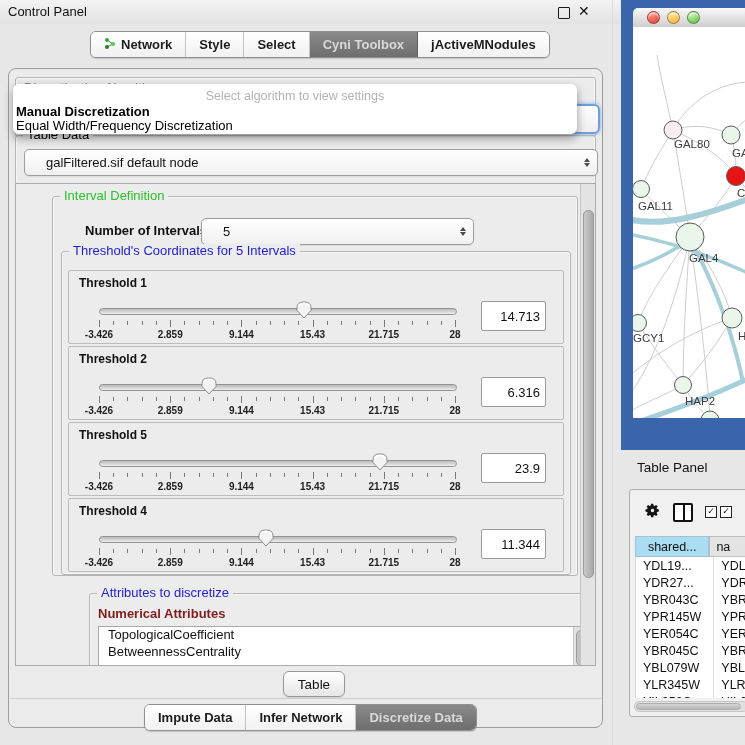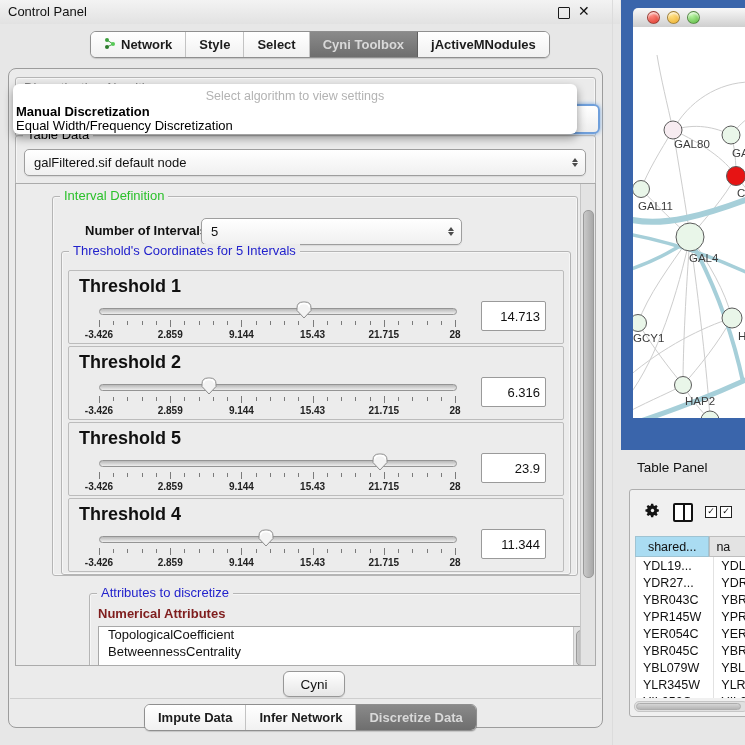--- a/index.html
+++ b/index.html
@@ -18,21 +18,21 @@
   .seg:last-child{border-right:none;}
   .seg.sel{background:linear-gradient(#8a8a8a,#6e6e6e);color:#d9d9d9;border-right-color:#5f5f5f;}
   #top-tabs{left:90px;top:31px;}
   
   #outer{left:8px;top:68px;width:593px;height:658px;border:1px solid #9c9c9c;border-radius:8px;background:#ebebeb;}
   .grp{position:absolute;border:1px solid #b5b5b5;border-radius:3px;box-shadow:inset 0 0 0 1px rgba(255,255,255,.55);}
   .grp-label{position:absolute;top:-8px;left:7px;background:#ebebeb;padding:0 4px;font-size:13px;line-height:14px;}
   .green{color:#2bc12b;} .blue{color:#2222cc;} .gray{color:#828282;}
   .combo{position:absolute;height:25px;border:1px solid #9e9e9e;border-radius:5px;
          background:linear-gradient(#ffffff,#f0f0f0);display:flex;align-items:center;
-         font-size:13px;color:#111;padding-left:9px;box-shadow:0 1px 1px rgba(0,0,0,.08);}
+         font-size:13px;color:#111;padding-left:21px;box-shadow:0 1px 1px rgba(0,0,0,.08);}
   .stepper{position:absolute;right:7px;top:0;height:100%;display:flex;flex-direction:column;justify-content:center;gap:1px;}
   .stepper i{display:block;width:0;height:0;border-left:3.5px solid transparent;border-right:3.5px solid transparent;}
   .stepper .up{border-bottom:4.5px solid #4c4c4c;} .stepper .dn{border-top:4.5px solid #4c4c4c;}
   #algo-grp{left:6px;top:8px;width:579px;height:58px;}
   #algo-label{left:8px;top:2px;position:absolute;font-size:13px;}
   #algo-combo-ring{left:552px;top:26px;width:28px;height:26px;border:2px solid #6f9fdb;border-radius:6px;
                    box-shadow:0 0 4px #7aa7dd;background:linear-gradient(#fff,#eee);position:absolute;}
   #td-grp{left:6px;top:66px;width:579px;height:48px;}
   #td-combo{left:8px;top:13px;width:551px;}
   
@@ -45,21 +45,21 @@
   #scroll-area{left:6px;top:114px;width:579px;height:481px;border:1px solid #ababab;background:#ececec;overflow:hidden;position:absolute;}
   .vsb{position:absolute;background:#e3e3e3;border-left:1px solid #c6c6c6;}
   .vsb .thumb{position:absolute;left:2px;width:9px;background:linear-gradient(90deg,#c9c9c9,#a8a8a8);border-radius:5px;border:1px solid #9a9a9a;}
   #main-vsb{right:0;top:0;width:14px;height:100%;}
   #interval-grp{left:36px;top:12px;width:524px;height:378px;background:#ececec;}
   #interval-grp .grp-label{background:#ececec;}
   #noi-label{position:absolute;left:32px;top:26px;font-size:13px;font-weight:bold;color:#111;}
   #noi-combo{left:148px;top:21px;width:250px;}
   #thr-grp{left:8px;top:54px;width:508px;height:322px;}
   .thr-panel{position:absolute;left:6px;width:494px;height:72px;border:1px solid #bcbcbc;background:#ececec;border-radius:2px;}
-  .thr-label{position:absolute;left:10px;top:5px;font-size:18px;font-weight:bold;color:#111;}
+  .thr-label{position:absolute;left:10px;top:5px;font-size:12px;font-weight:bold;color:#111;}
   .slider{position:absolute;left:30px;top:32px;width:356px;height:38px;}
   .track{position:absolute;left:0;top:5px;width:100%;height:5px;border:1px solid #949494;border-radius:4px;
          background:linear-gradient(#b9b9b9,#ededed);}
   .thumb-sv{position:absolute;top:-2px;}
   .ticks{position:absolute;left:0;top:17px;width:100%;height:8px;}
   .tick{position:absolute;top:1px;width:1px;height:4px;background:#7a7a7a;}
   .tick.major{top:0;height:7px;}
   .slabels{position:absolute;left:0;top:26px;width:100%;height:12px;}
   .slabel{position:absolute;transform:translateX(-50%);font-size:10px;font-weight:bold;color:#222;white-space:nowrap;}
   .val-box{position:absolute;left:412px;top:30px;width:58px;height:28px;border:1px solid #9a9a9a;background:#fff;
@@ -373,21 +373,21 @@
           <div class="vsb" id="attr-vsb">
               <div class="thumb" style="top:3px;height:34px;"></div>
             </div>
         </div>
       </div>
     </div>
     <div class="vsb" id="main-vsb">
         <div class="thumb" style="top:26px;height:366px;"></div>
       </div>
   </div>
-  <div class="abs" id="apply-btn">Cyni</div>
+  <div class="abs" id="apply-btn">Table</div>
   <div class="abs" id="bt-strip"></div>
   <div class="abs seg-bar" id="bottom-tabs">
     <div class="seg">
         <span>Impute Data</span>
       </div>
     <div class="seg">
         <span>Infer Network</span>
       </div>
     <div class="seg sel">
         <span>Discretize Data</span>

